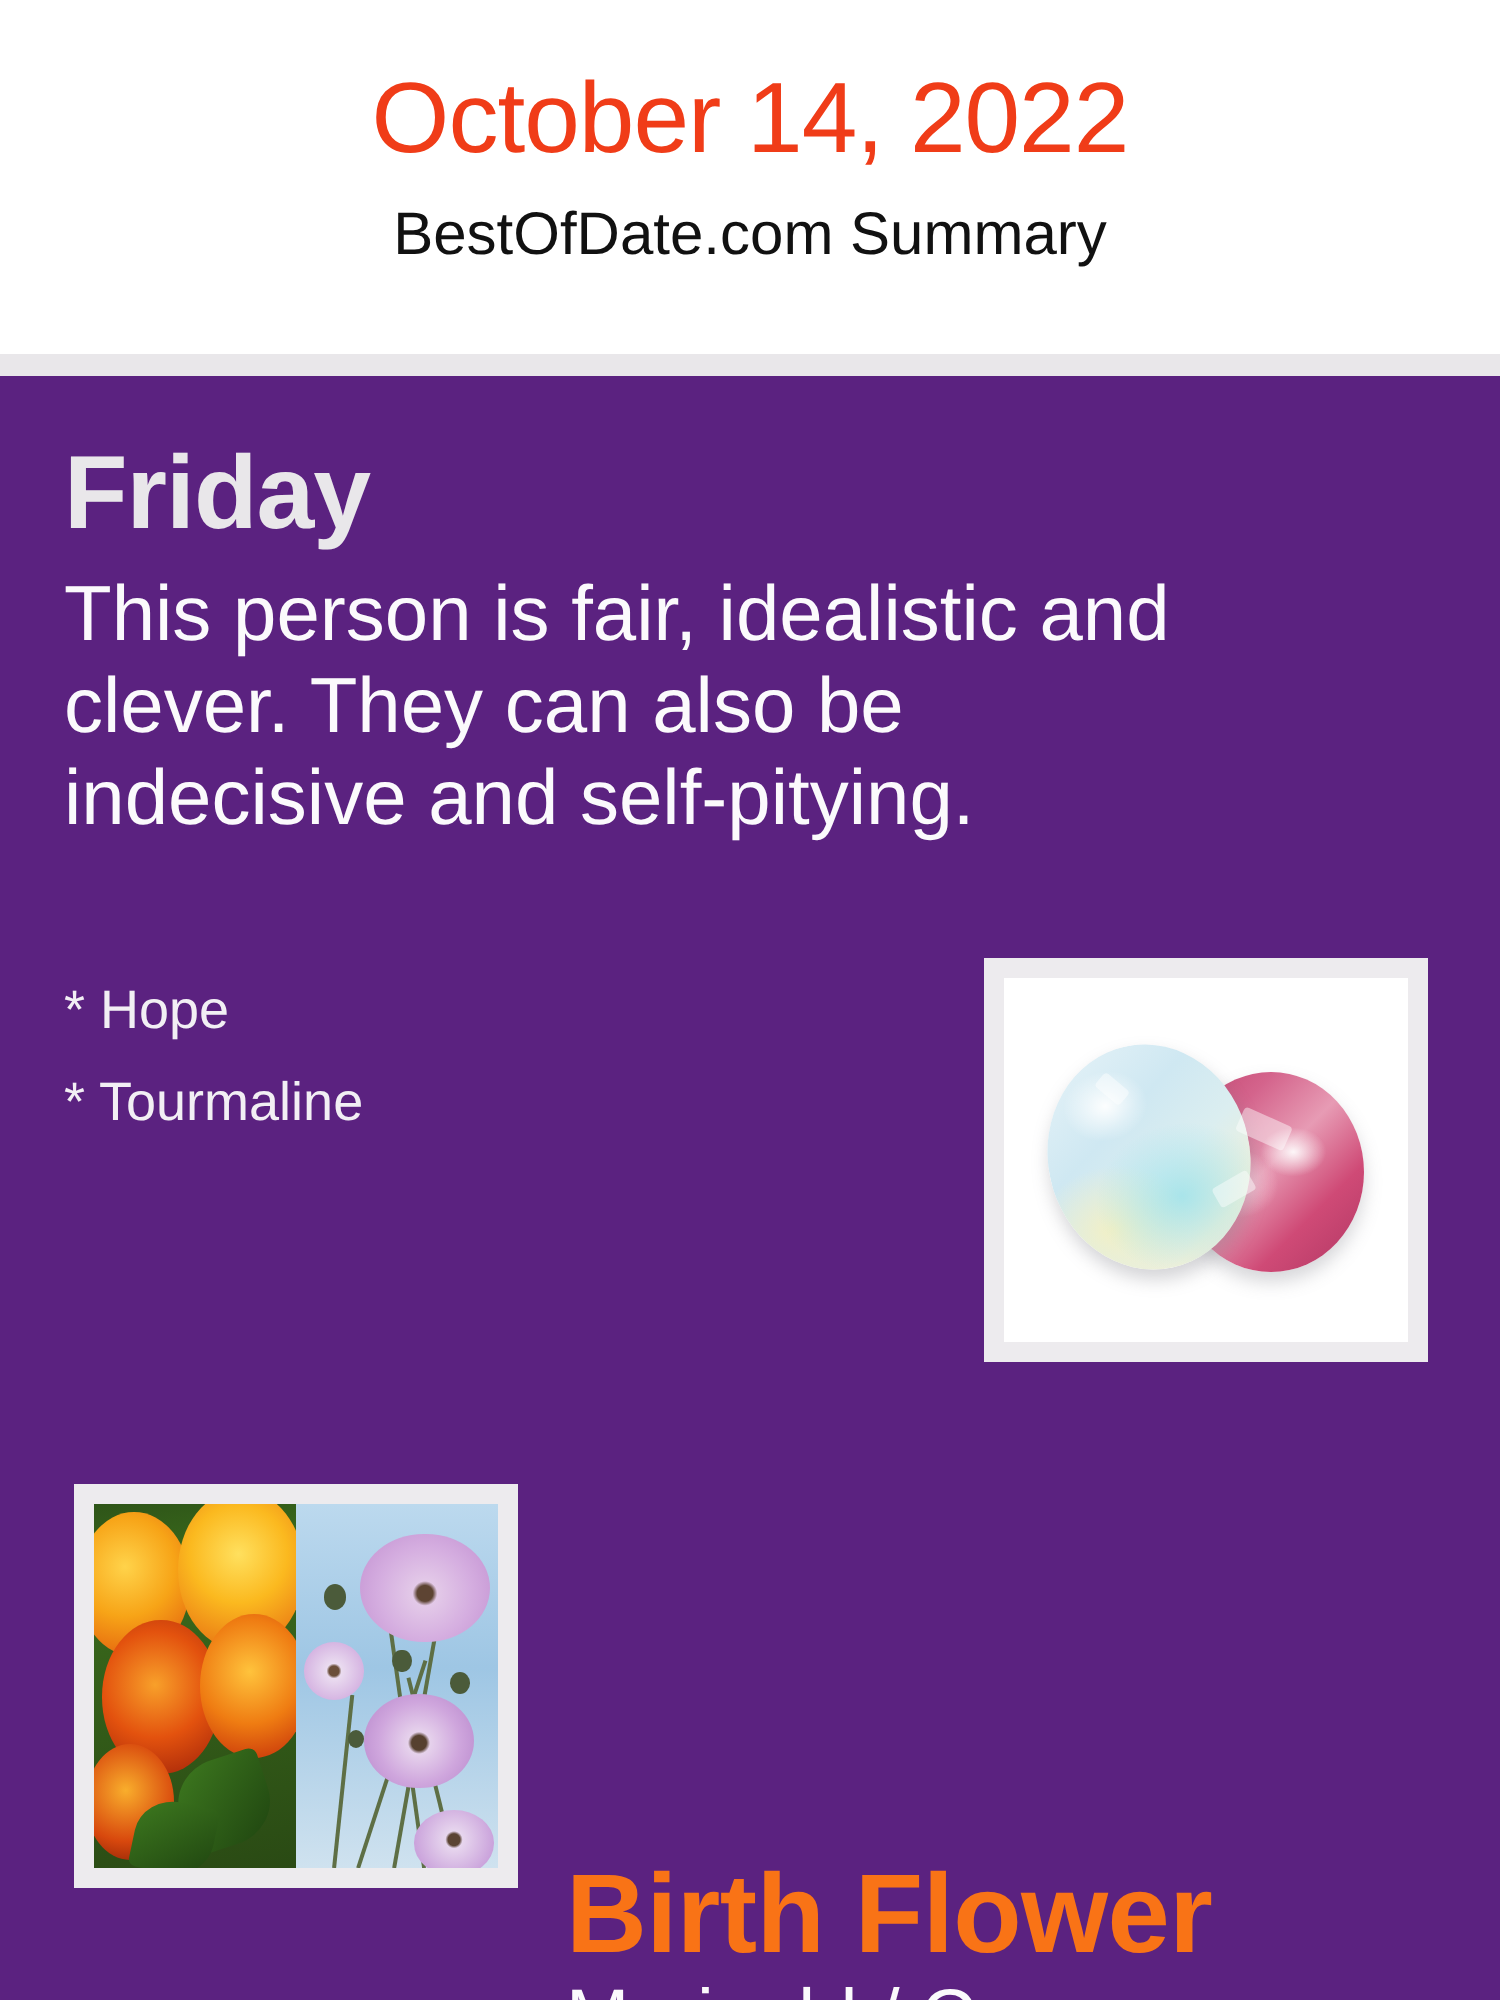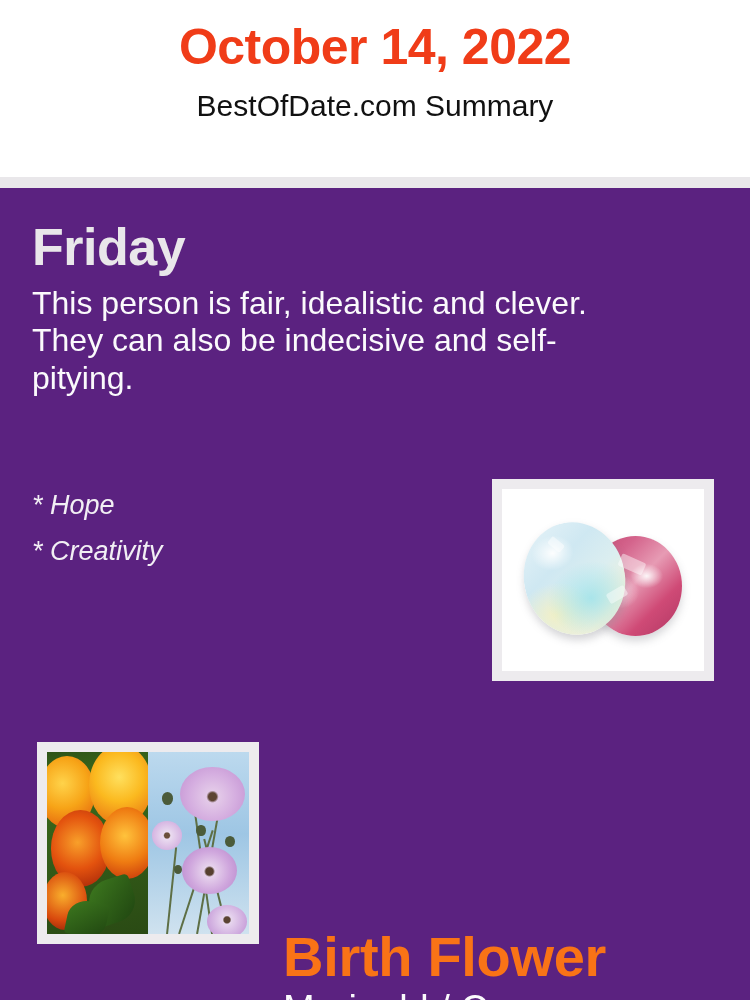--- a/index.html
+++ b/index.html
@@ -12,24 +12,24 @@
   .page { position:relative; width:750px; height:1000px; }
 
   
   .header {
     position:absolute; left:0; top:0; width:750px; height:177px;
     background:#ffffff; text-align:center;
   }
   .date-title {
     color:#F03C18;
     font-size:50px;
-    font-weight:bold;
+    font-weight:normal;
     letter-spacing:-0.5px;
     line-height:1;
-    padding-top:22px;
+    padding-top:34px;
   }
   .site-summary {
     color:#111111;
     font-size:30px;
     font-weight:normal;
     line-height:1;
     padding-top:19px;
   }
   .born-line {
     color:#3B4A56;
@@ -49,35 +49,35 @@
     background:#5B2280;
   }
 
   
   .zodiac { position:absolute; left:32px; top:32px; width:600px; }
   .zodiac-name {
     color:#E9E7EA; font-size:52px; font-weight:bold; line-height:1.05;
     letter-spacing:-0.5px;
   }
   .zodiac-desc {
-    color:#FBFAFC; font-size:32px; font-weight:normal; line-height:1.18;
+    color:#FBFAFC; font-size:39px; font-weight:normal; line-height:1.18;
     margin-top:10px; width:580px;
   }
 
   
   .stone-block { position:absolute; left:32px; top:290px; width:440px; }
   .section-title {
     color:#E9E7EA; font-size:45px; font-weight:bold; line-height:1.05;
     letter-spacing:-0.3px;
   }
   .section-sub {
     color:#FBFAFC; font-size:38px; font-weight:normal; line-height:1.1;
     margin-top:4px;
   }
-  .trait-list { margin-top:14px;font-style:italic; }
+  .trait-list { margin-top:14px; }
   .trait {
     color:#F2EFF4; font-size:27px; font-weight:normal; line-height:1;
     margin-bottom:19px; white-space:pre;
   }
 
   
   .photo-frame {
     position:absolute;
     background:#EDEBEE;
     padding:10px;
@@ -193,21 +193,21 @@
   <div class="body-purple">
 
     <div class="zodiac">
       <div class="zodiac-name">Friday</div>
       <div class="zodiac-desc">This person is fair, idealistic and clever. They can also be indecisive and self-pitying.</div>
     </div>
 
     <div class="stone-block">
       <div class="trait-list">
         <div class="trait">* Hope</div>
-        <div class="trait">* Creativity</div>
+        <div class="trait">* Tourmaline</div>
       </div>
     </div>
 
     <div class="flower-block">
       <div class="flower-title">Birth Flower</div>
       <div class="flower-sub">Marigold / Cosmos</div>
 
     </div>
 
   </div>

